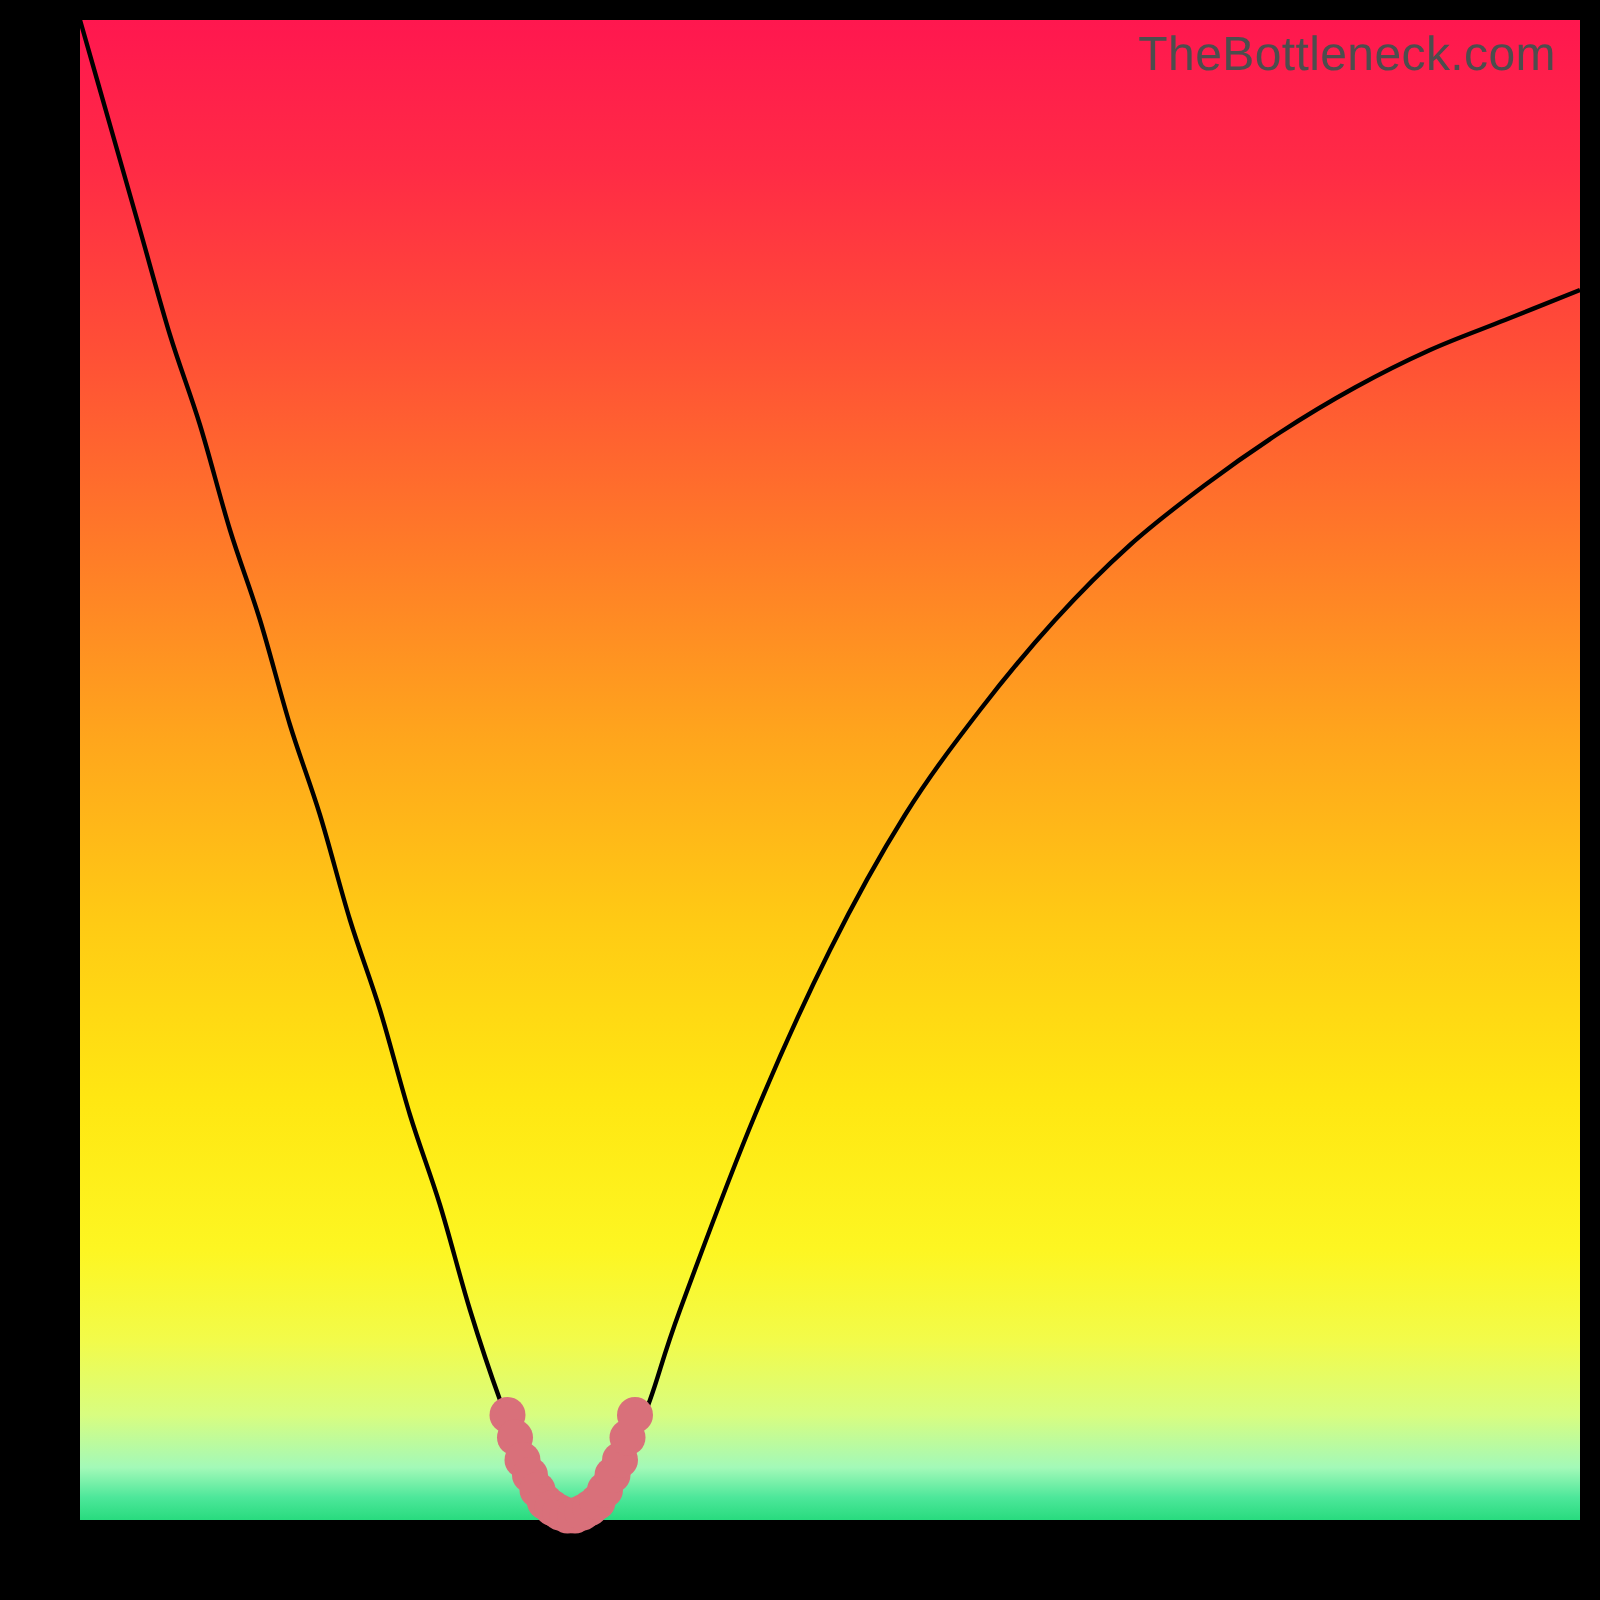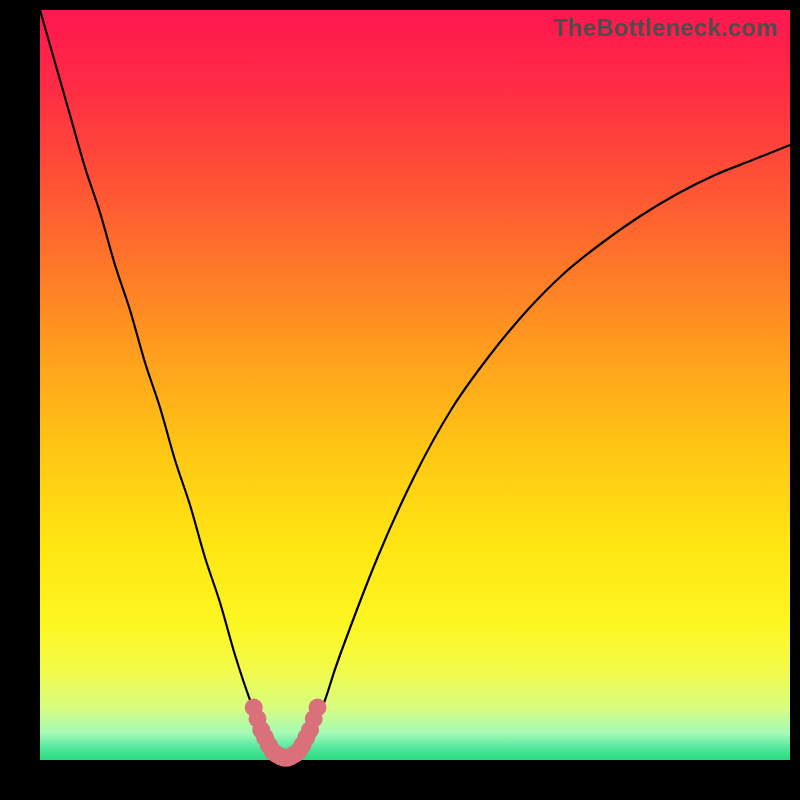--- a/index.html
+++ b/index.html
@@ -23,21 +23,21 @@
     top: 10px;
     width: 750px;
     height: 750px;
   }
   .watermark {
     position: absolute;
     top: 4px;
     right: 12px;
     color: #4d4d4d;
     font-size: 24px;
-    font-weight: 700;
+    font-weight: 400;
     letter-spacing: 0.2px;
   }
   svg.curve {
     position: absolute;
     left: 0; top: 0;
     width: 100%;
     height: 100%;
     overflow: visible;
   }
 </style>

